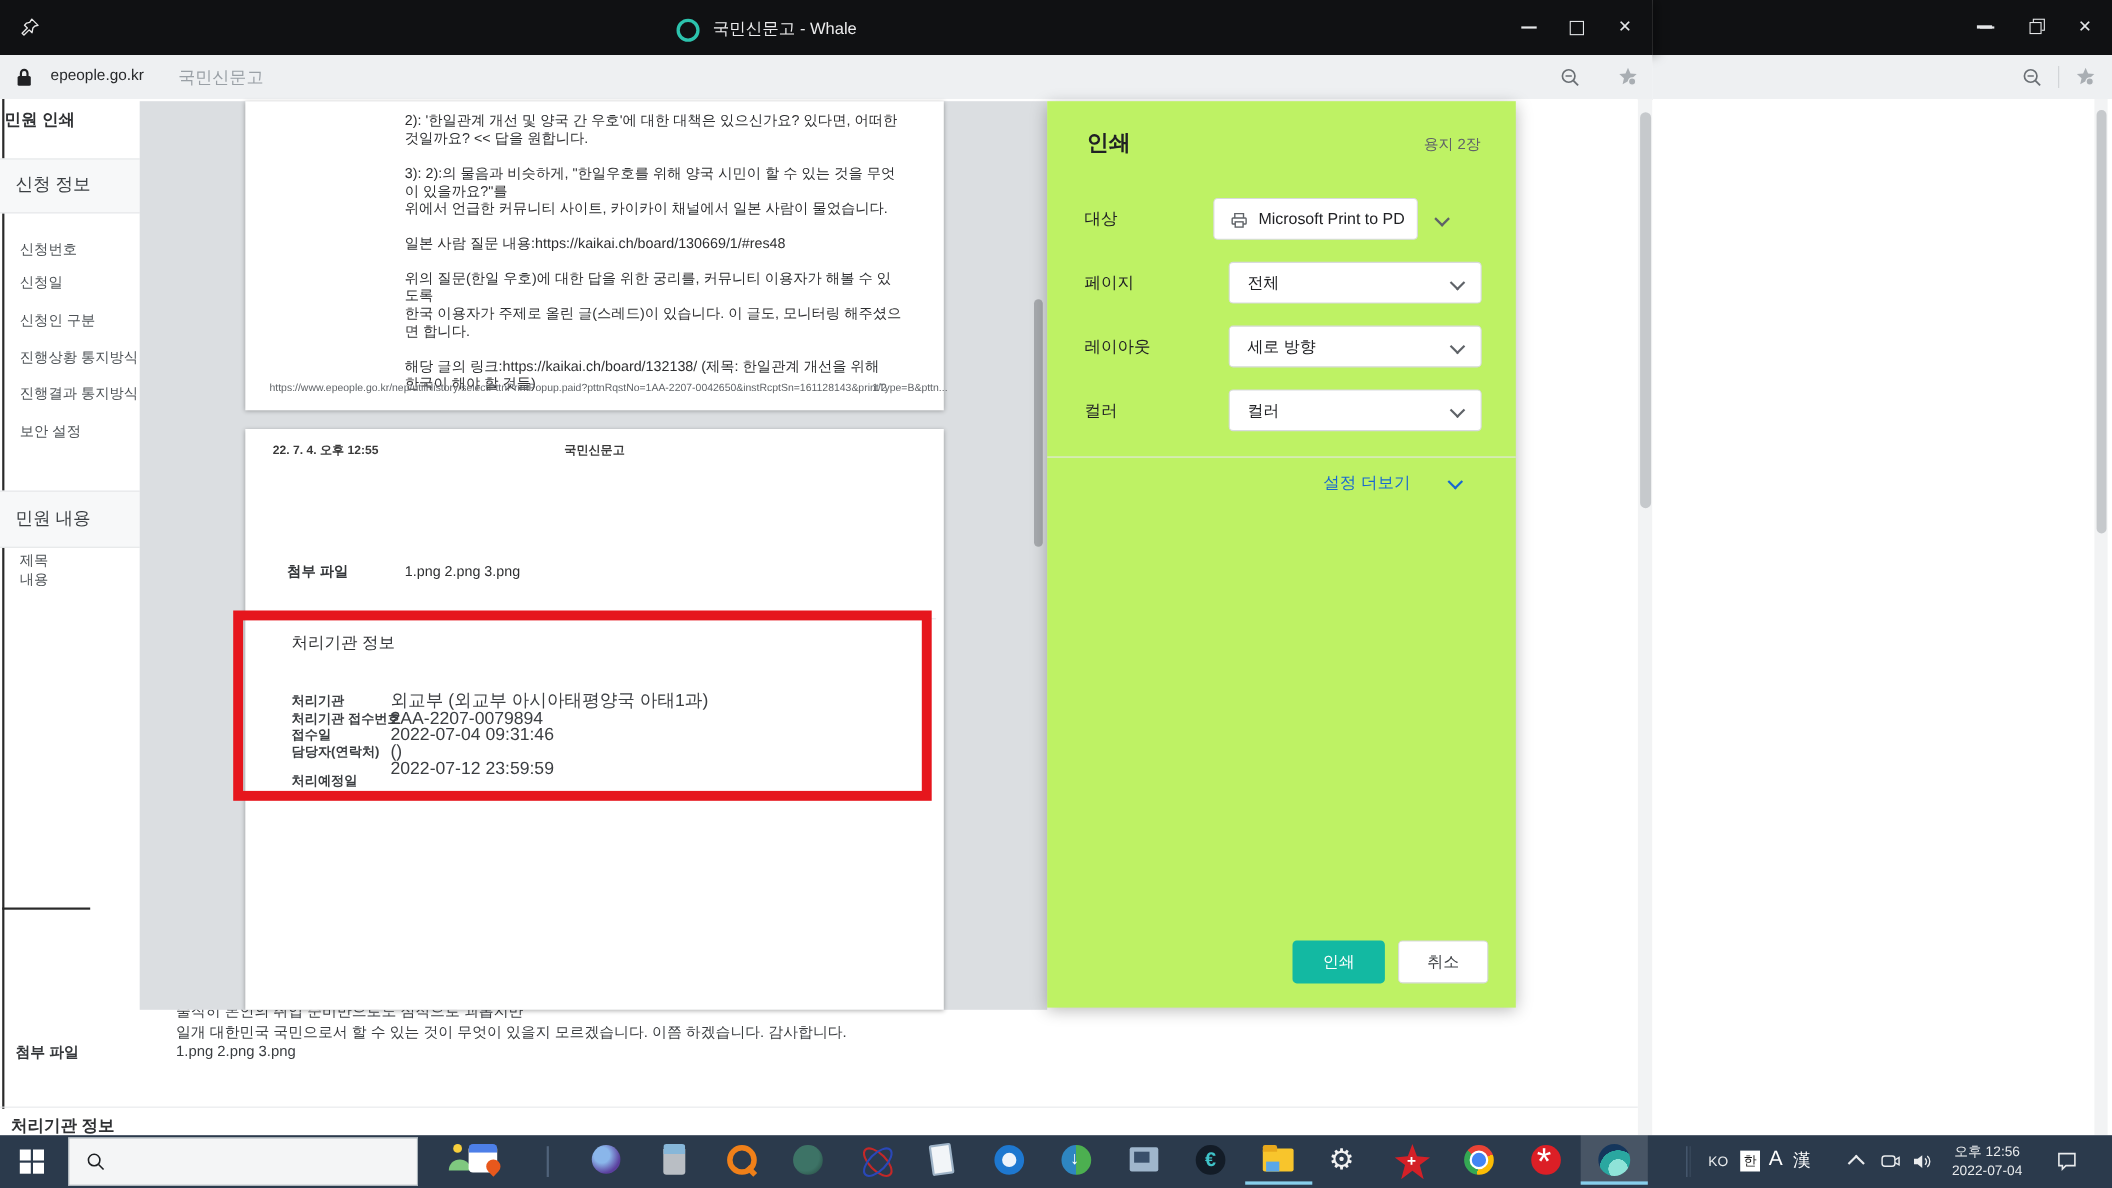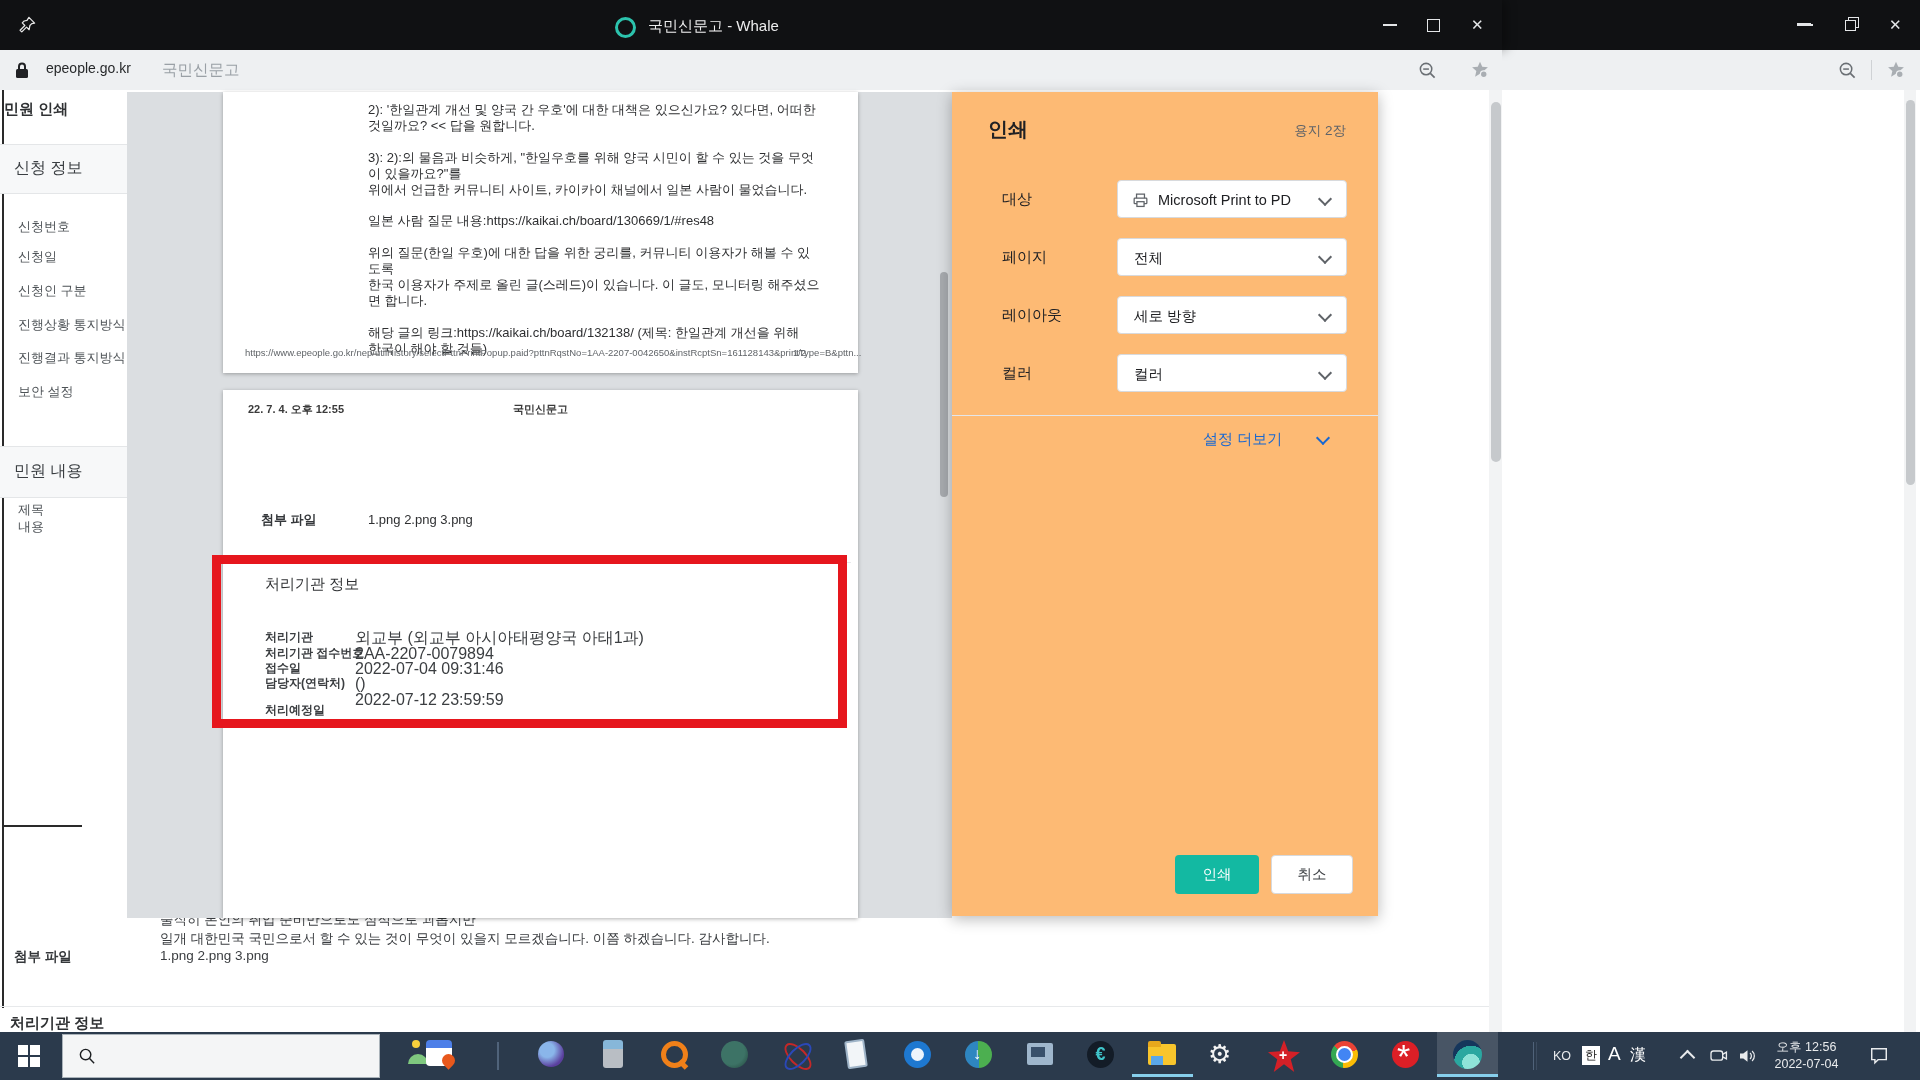--- a/index.html
+++ b/index.html
@@ -23,22 +23,22 @@
   .hr{background:#e7e9eb;height:1px;}
   
   .backdrop{background:#dbdee1;}
   .sheet{background:#fff;box-shadow:0 1px 4px rgba(0,0,0,.3);}
   .pline{font-size:13px;line-height:15.9px;min-height:15.9px;color:#2e2f31;white-space:nowrap;}
   .p2line{font-size:13px;line-height:15.6px;min-height:15.6px;color:#2e2f31;white-space:nowrap;}
   .redbox{border:9px solid #e6161d;}
   .agl{font-size:12px;font-weight:bold;color:#3b3e41;line-height:15.5px;}
   .agv{font-size:16px;color:#3b3e41;line-height:15.5px;}
   
-  .dialog{background:#fdba74;box-shadow:0 3px 14px rgba(0,0,0,.28);}
-  .dlabel{font-size:15px;color:#202124;margin-left:16px;}
+  .dialog{background:#bef264;box-shadow:0 3px 14px rgba(0,0,0,.28);}
+  .dlabel{font-size:15px;color:#202124;}
   .select{border:1px solid #d8dadd;border-radius:4px;background:#fff;height:38px;box-sizing:border-box;}
   .selecttext{font-size:14.5px;color:#202124;line-height:38px;}
   .chev{width:8px;height:8px;border-right:2px solid #5f6368;border-bottom:2px solid #5f6368;transform:rotate(45deg);}
   .chevblue{width:8px;height:8px;border-right:2.4px solid #1767d2;border-bottom:2.4px solid #1767d2;transform:rotate(45deg);}
   .btn-primary{background:#13b9a2;color:#fff;border:none;border-radius:4px;font-size:14.5px;
     font-family:"Liberation Sans",sans-serif;width:84px;height:39px;}
   .btn-plain{background:#fff;color:#3f4246;border:1px solid #d7d9dc;border-radius:4px;font-size:14.5px;
     font-family:"Liberation Sans",sans-serif;width:82px;height:39px;}
   
   .sbtrack{background:#f2f3f4;}
@@ -188,21 +188,21 @@
 
   <div class="a redbox" style="left:212px;top:555px;width:617px;height:155px;"></div>
 
   <div class="a" style="left:940px;top:272px;width:8px;height:225px;background:#a7aaae;border-radius:4px;"></div>
 
   <div class="a dialog" style="left:952px;top:92px;width:426px;height:824px;">
     <div class="a nw" style="left:36px;top:24px;font-size:20px;font-weight:bold;color:#202124;">인쇄</div>
     <div class="a nw" style="left:226px;top:30px;width:168px;text-align:right;font-size:13.5px;color:#5f6368;">용지 2장</div>
 
     <div class="a nw dlabel" style="left:34px;top:98px;">대상</div>
-    <div class="a select" style="left:165px;top:88px;width:230px;">
+    <div class="a select" style="left:151px;top:88px;width:186px;">
       <svg class="a" style="left:13px;top:10px;" width="19" height="19" viewBox="0 0 24 24">
         <path d="M7 9V4h10v5" fill="none" stroke="#5f6368" stroke-width="1.6"></path>
         <rect x="4" y="9" width="16" height="7" rx="1" fill="none" stroke="#5f6368" stroke-width="1.6"></rect>
         <rect x="7.5" y="13.5" width="9" height="6" fill="#fff" stroke="#5f6368" stroke-width="1.6"></rect>
       </svg>
       <div class="a nw selecttext" style="left:40px;top:0;width:158px;overflow:hidden;">Microsoft Print to PD</div>
       <div class="a chev" style="left:202px;top:13px;"></div>
     </div>
 
     <div class="a nw dlabel" style="left:34px;top:156px;">페이지</div>

